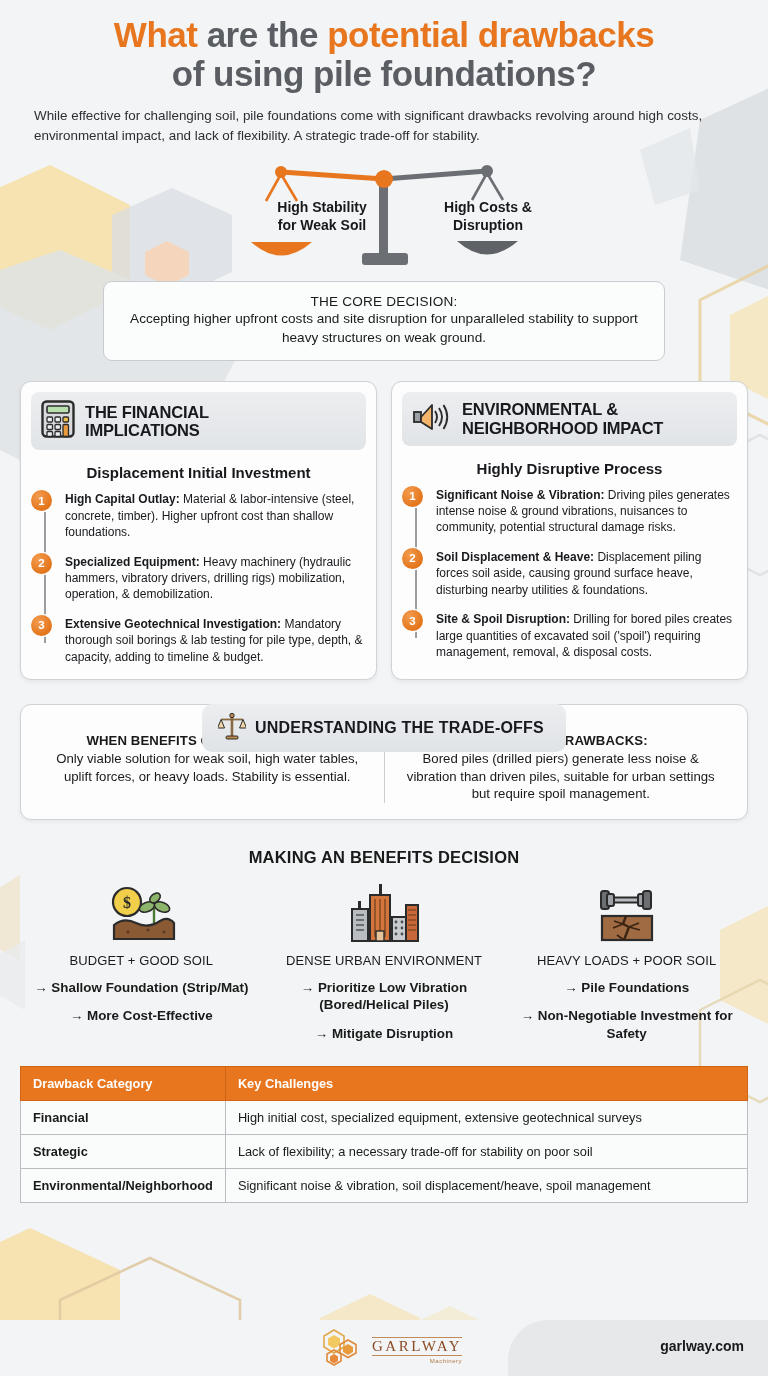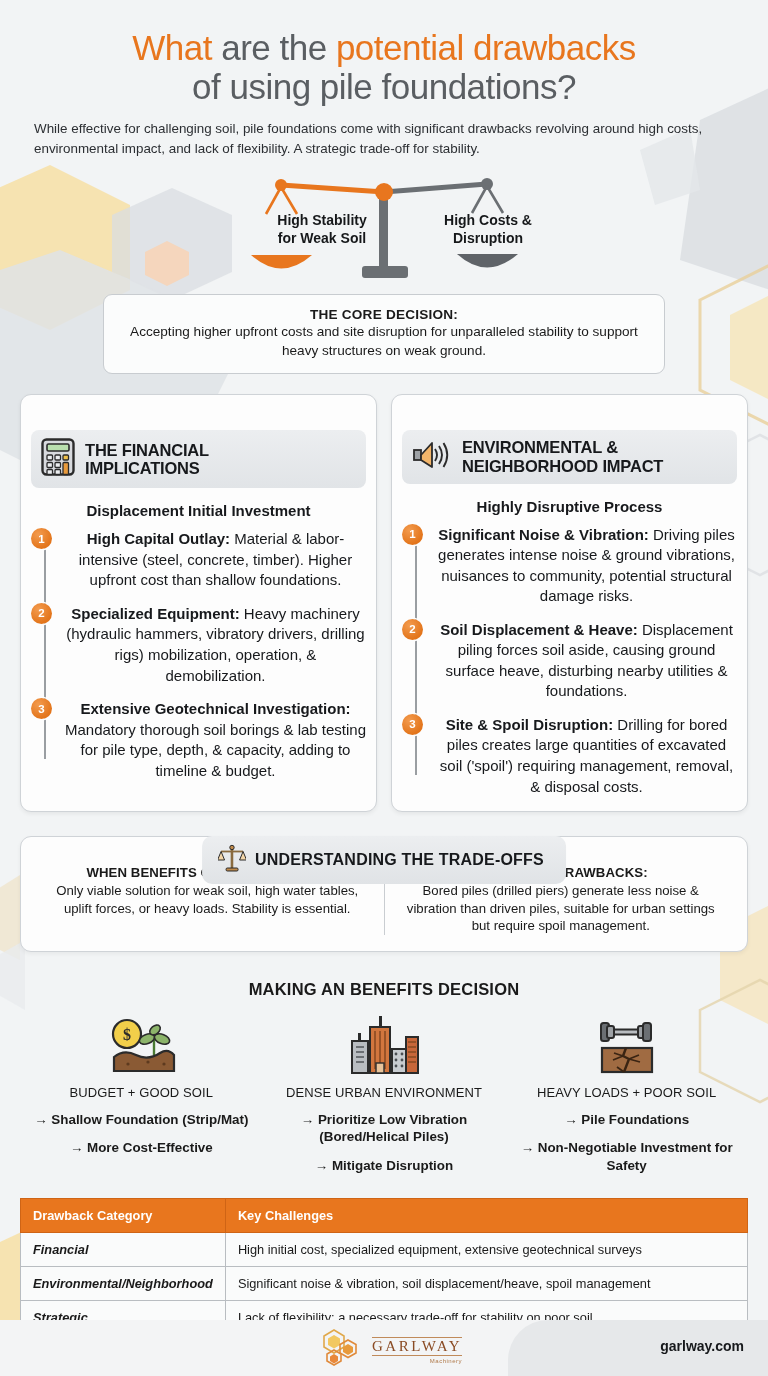--- a/index.html
+++ b/index.html
@@ -12,24 +12,24 @@
     color: #1a1a1a;
   }
   .bg { position: absolute; inset: 0; overflow: hidden; z-index: 0; }
 
   .page { position: relative; z-index: 2; padding: 0 20px; }
 
   
   .title {
     text-align: center;
     font-size: 35px;
-    font-weight: normal;
+    font-weight: bold;
     line-height: 1.12;
     color: #5a5e62;
-    padding-top: 28px;
+    padding-top: 15px;
     letter-spacing: -0.5px;
   }
   .title .o { color: #e8761e; }
   .subtitle {
     text-align: left;
     font-size: 13.4px;
     line-height: 1.45;
     color: #2c2f33;
     margin: 13px auto 0;
     max-width: 700px;
@@ -47,37 +47,37 @@
   .scale-label.right { left: 403px; top: 42px; width: 130px; text-align: center; }
 
   
   .core {
     border: 1.3px solid #c8ccd0; border-radius: 9px;
     background: #fbfcfc;
     width: 562px; margin: 4px auto 0;
     padding: 12px 18px 13px;
     text-align: center;
   }
-  .core-title { font-size: 13.6px; font-weight: bold; letter-spacing: .2px; }
+  .core-title { font-size: 13.6px; font-weight: normal; letter-spacing: .2px; }
   .core-body { font-size: 13.6px; line-height: 1.36; margin-top: 1px; }
 
   
   .cards { display: flex; gap: 14px; margin-top: 20px; }
   .card {
     flex: 1;
     background: #fdfdfd;
     border: 1.3px solid #cfd3d7;
     border-radius: 11px;
     padding: 10px 10px 14px;
     box-shadow: 0 2px 4px rgba(0,0,0,.06);
   }
   .card-head {
     display: flex; align-items: center; gap: 10px;
     background: linear-gradient(180deg,#eceef0 0%, #e1e4e7 100%);
-    border-radius: 8px; padding: 8px 10px; margin-top: 25px;
+    border-radius: 8px; padding: 8px 10px;
   }
   .card-head-title {
     font-size: 16.5px; font-weight: bold; line-height: 1.13;
     color: #17191c; letter-spacing: -.2px;
   }
   .card-sub {
     text-align: center; font-weight: bold; font-size: 15px;
     margin: 14px 0 10px; color: #17191c;
   }
   .items { position: relative; padding-left: 34px; }
@@ -88,21 +88,21 @@
   .item { position: relative; margin-bottom: 13px; }
   .item:last-child { margin-bottom: 0; }
   .bullet {
     position: absolute; left: -34px; top: -1px;
     width: 21px; height: 21px; border-radius: 50%;
     background: radial-gradient(circle at 35% 30%, #f39b4e, #e3751b 70%);
     color: #fff; font-size: 11.5px; font-weight: bold;
     display: flex; align-items: center; justify-content: center;
     box-shadow: 0 0 0 1.5px #fdfdfd;
   }
-  .item-text { font-size: 15px; line-height: 1.37; color: #17191c; text-align: center; }
+  .item-text { font-size: 12px; line-height: 1.37; color: #17191c; }
   .item-text b { font-weight: bold; }
 
   
   .tradeoffs { position: relative; margin-top: 24px; }
   .to-chip {
     position: absolute; left: 50%; top: 0; transform: translateX(-50%);
     background: linear-gradient(180deg,#eceef0 0%, #e0e3e6 100%);
     border-radius: 10px; padding: 7px 22px 7px 16px;
     display: flex; align-items: center; gap: 9px; z-index: 3;
     white-space: nowrap;
@@ -131,21 +131,21 @@
   .dec-h { font-size: 13px; font-weight: normal; margin-top: 10px; letter-spacing: .1px; }
   .dec-line { font-size: 13.4px; font-weight: bold; line-height: 1.3; margin-top: 11px; }
 
   
   table { width: 100%; border-collapse: collapse; margin-top: 24px; font-size: 12.8px; }
   thead th {
     background: #e8761e; color: #fff; font-weight: bold;
     text-align: left; padding: 9px 12px; border: 1.2px solid #cf6415;
   }
   tbody td { padding: 9px 12px; border: 1.2px solid #b9bdc1; background: #fafbfb; }
-  tbody td.cat { font-weight: bold; width: 170px; font-style: italic; }
+  tbody td.cat { font-weight: bold; width: 170px; }
 
   
   .footer { position: absolute; left: 0; right: 0; bottom: 0; height: 56px; z-index: 2; text-decoration: underline; }
   .footer-bg { position: absolute; inset: 0; background: #f3f4f5; }
   .footer-grey {
     position: absolute; right: 0; top: 0; bottom: 0; width: 260px;
     background: #e6e8ea; border-top-left-radius: 40px;
   }
   .brand { position: absolute; left: 322px; top: 8px; display: flex; align-items: center; gap: 6px; }
   .brand-text { display: flex; flex-direction: column; line-height: 1; }
@@ -417,26 +417,26 @@
         <th>Drawback Category</th>
         <th>Key Challenges</th>
       </tr>
     </thead>
     <tbody>
       <tr>
         <td class="cat">Financial</td>
         <td>High initial cost, specialized equipment, extensive geotechnical surveys</td>
       </tr>
       <tr>
+        <td class="cat">Strategic</td>
+        <td>Lack of flexibility; a necessary trade-off for stability on poor soil</td>
+      </tr>
+      <tr>
         <td class="cat">Environmental/Neighborhood</td>
         <td>Significant noise &amp; vibration, soil displacement/heave, spoil management</td>
-      </tr>
-      <tr>
-        <td class="cat">Strategic</td>
-        <td>Lack of flexibility; a necessary trade-off for stability on poor soil</td>
       </tr>
     </tbody>
   </table>
 </div>
 
 <div class="footer">
   <div class="footer-bg"></div>
   <div class="footer-grey"></div>
   <div class="brand">
     <span>

